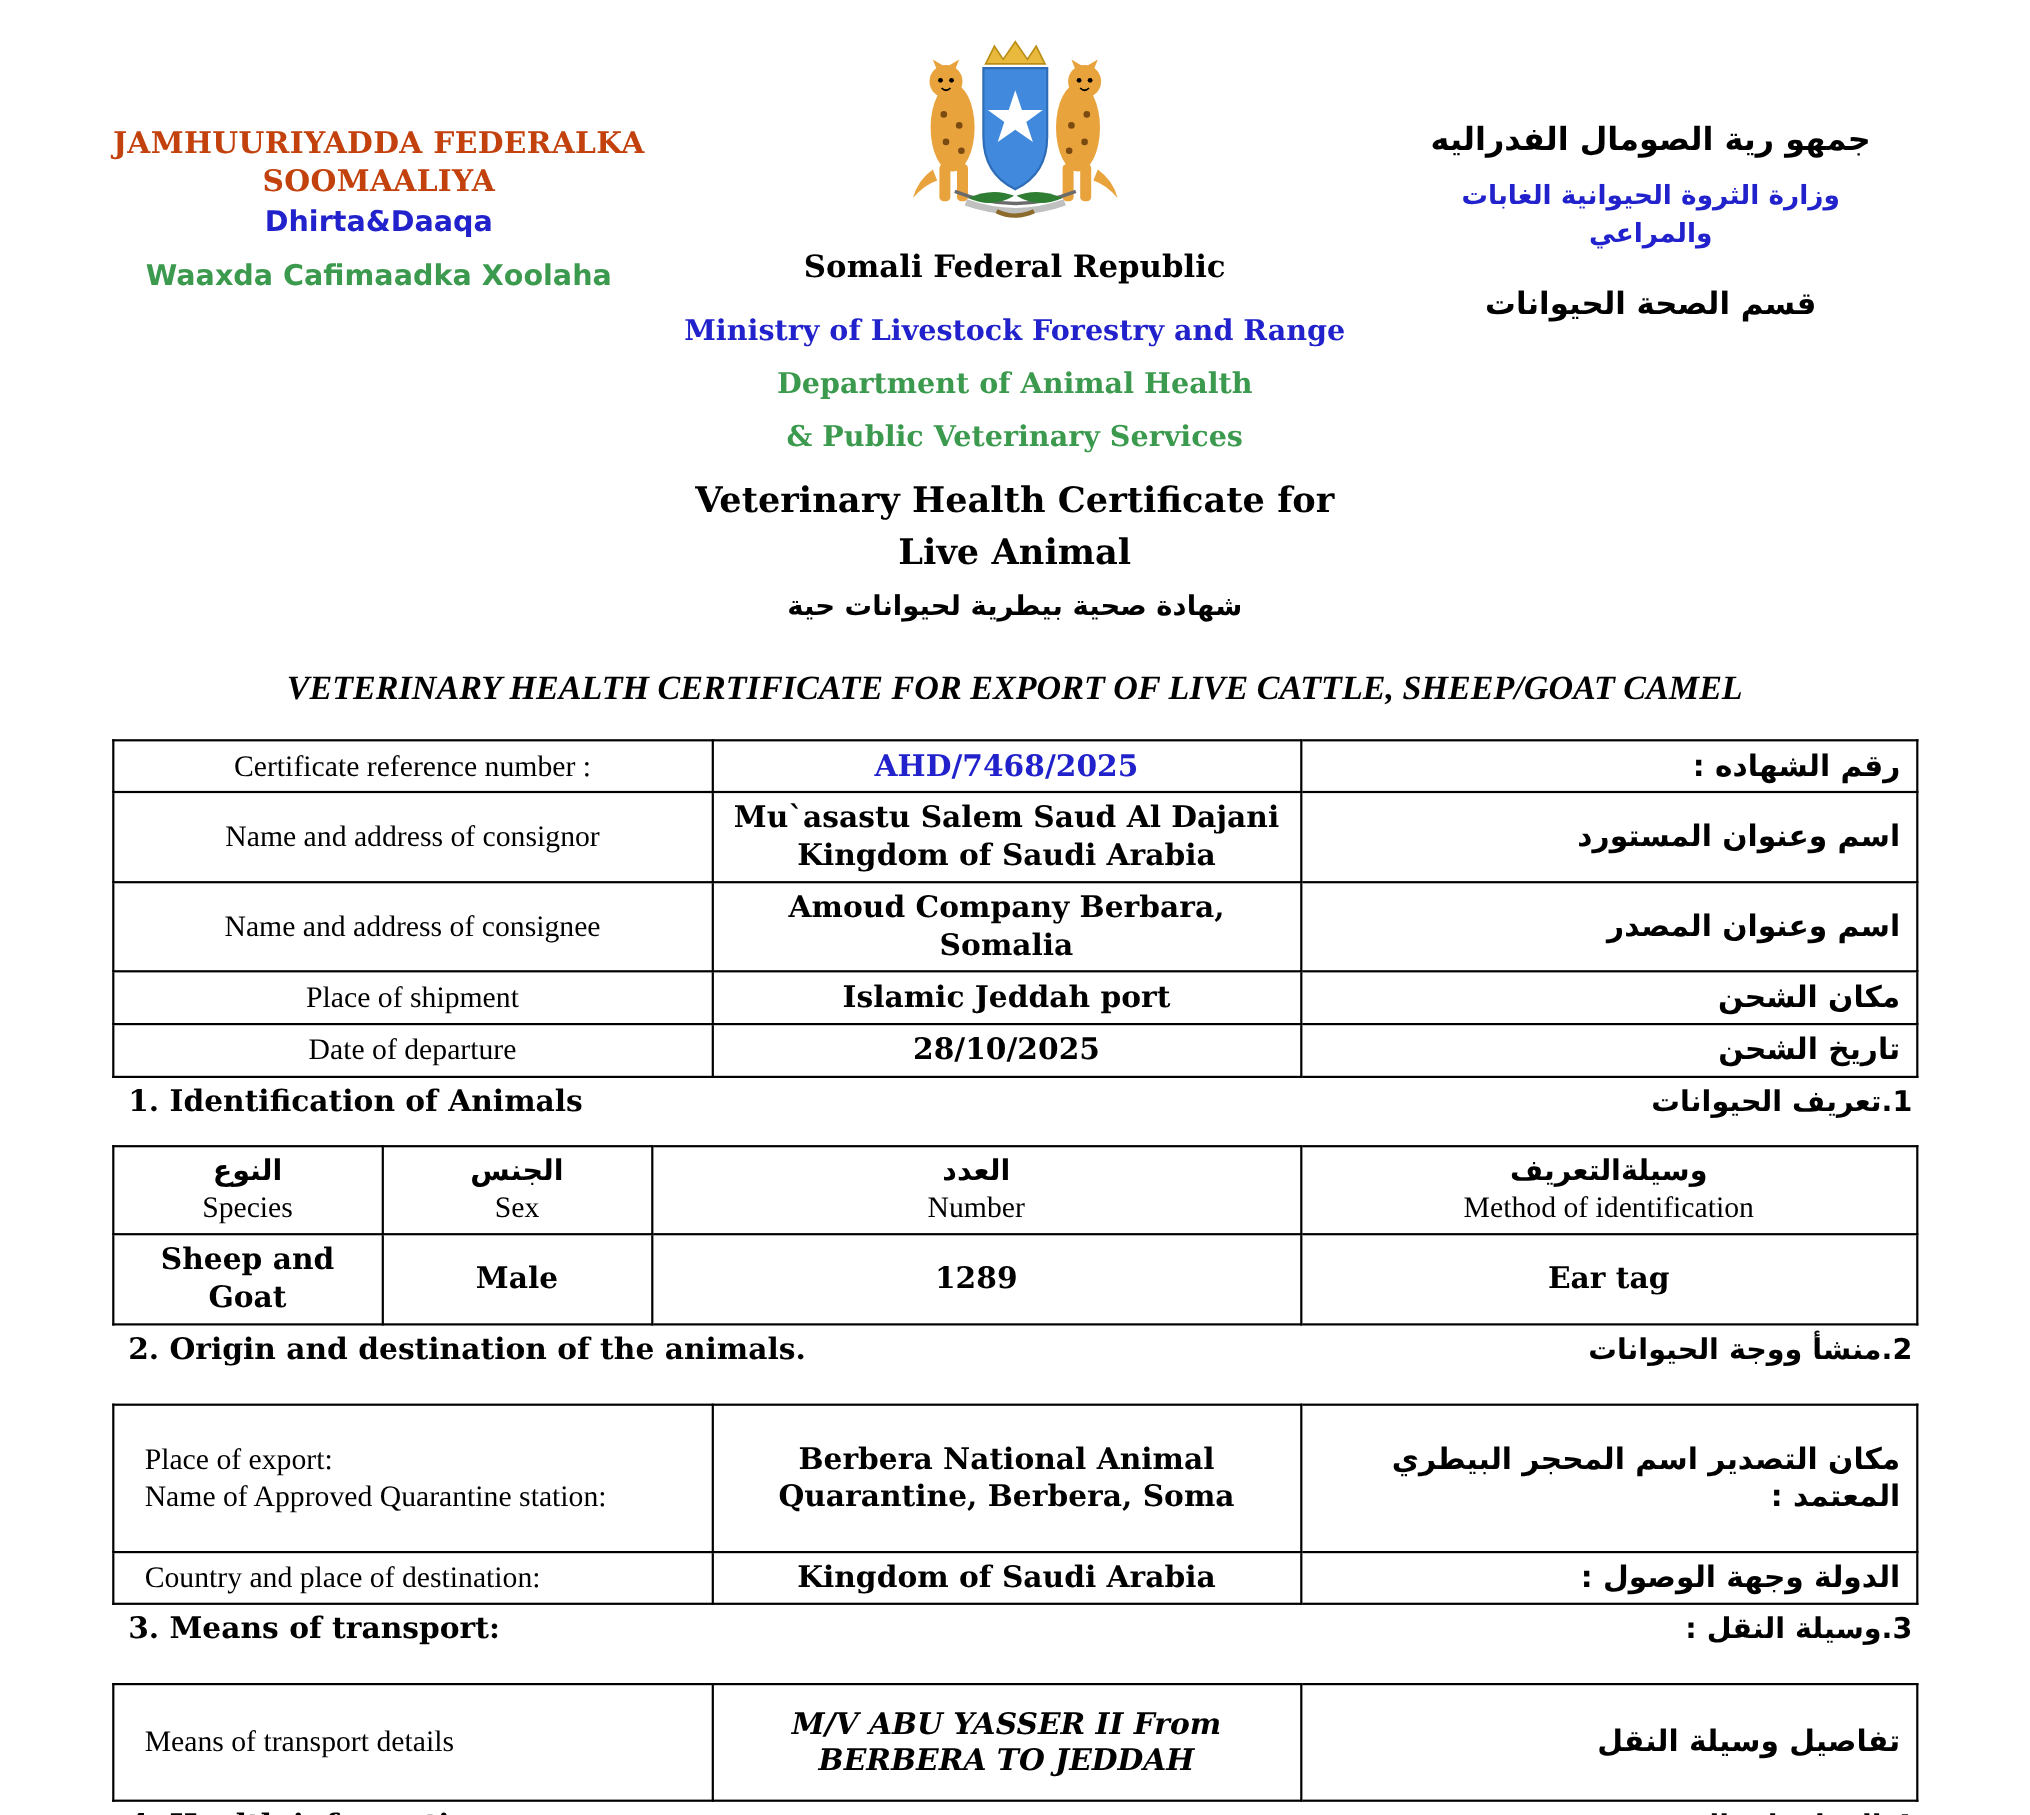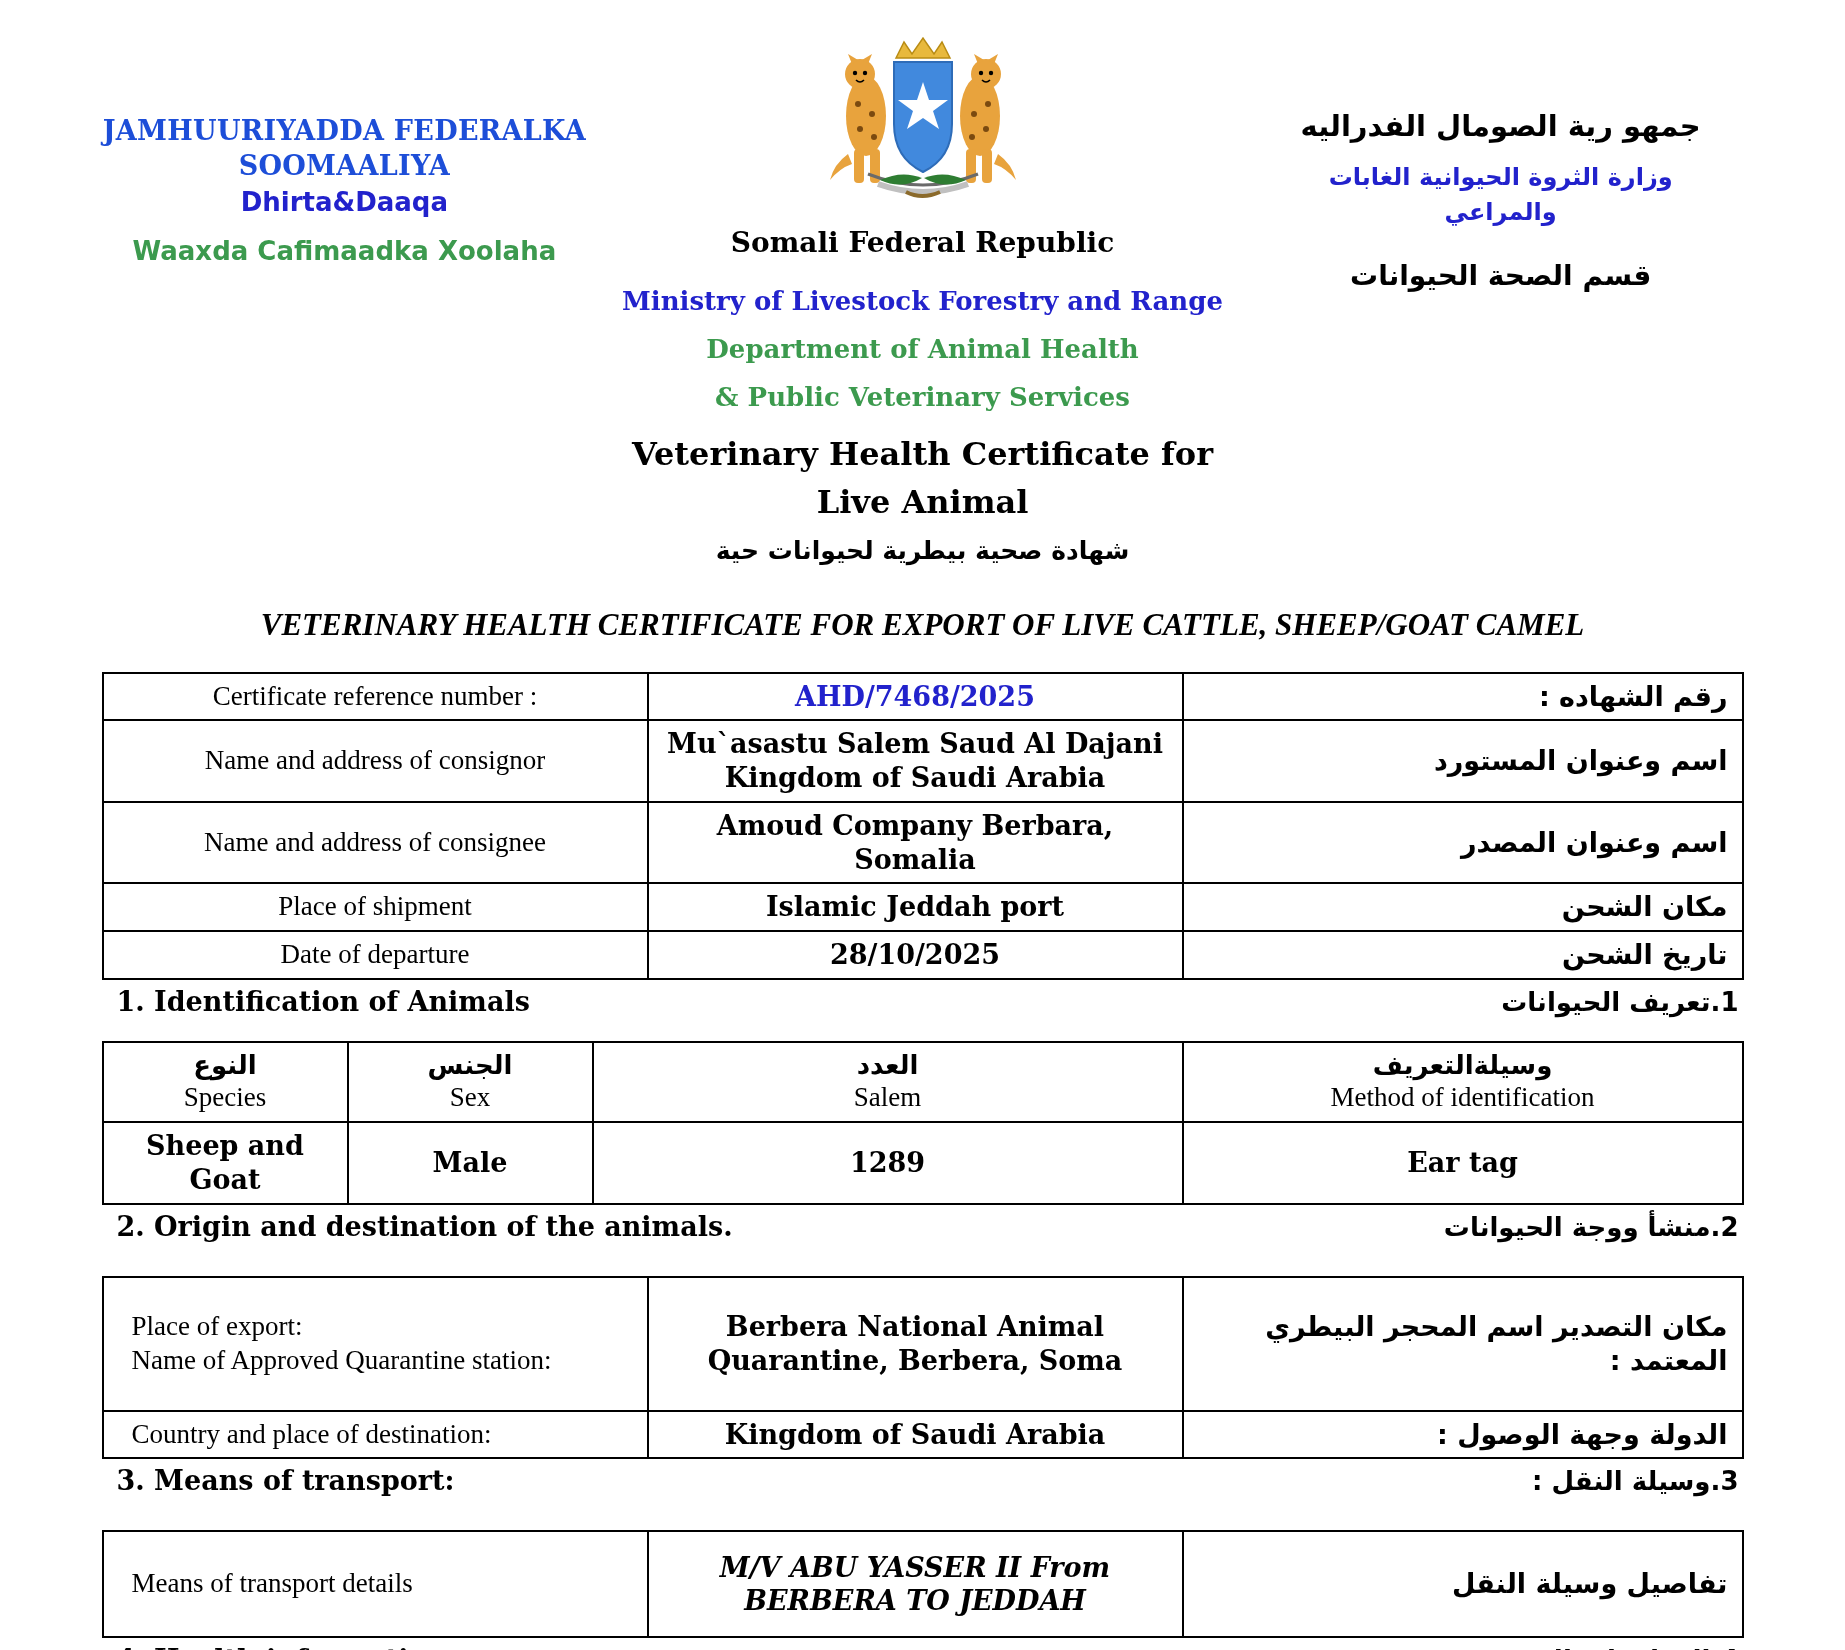--- a/index.html
+++ b/index.html
@@ -48,21 +48,21 @@
     width: 620px;
     text-align: center;
   }
 
   .so-title {
     font-family: "DejaVu Serif", serif;
     font-weight: bold;
     font-size: 27px;
     letter-spacing: 0.3px;
     line-height: 1.28;
-    color: #1d4ed8;
+    color: #c2410c;
     font-variant: small-caps;
   }
   .so-blue {
     color: #2222cc;
     font-family: "DejaVu Sans", sans-serif;
     font-weight: bold;
     font-size: 26px;
     line-height: 1.35;
     margin-top: 16px;
   }
@@ -389,21 +389,21 @@
         <td class="hdr-cell">
           <div class="hdr-ar">النوع</div>
           <div class="hdr-en">Species</div>
         </td>
         <td class="hdr-cell">
           <div class="hdr-ar">الجنس</div>
           <div class="hdr-en">Sex</div>
         </td>
         <td class="hdr-cell">
           <div class="hdr-ar">العدد</div>
-          <div class="hdr-en">Salem</div>
+          <div class="hdr-en">Number</div>
         </td>
         <td class="hdr-cell">
           <div class="hdr-ar">وسيلةالتعريف</div>
           <div class="hdr-en">Method of identification</div>
         </td>
       </tr>
       <tr>
         <td class="cell-bold-c">Sheep and Goat</td>
         <td class="cell-bold-c">Male</td>
         <td class="cell-bold-c">1289</td>

